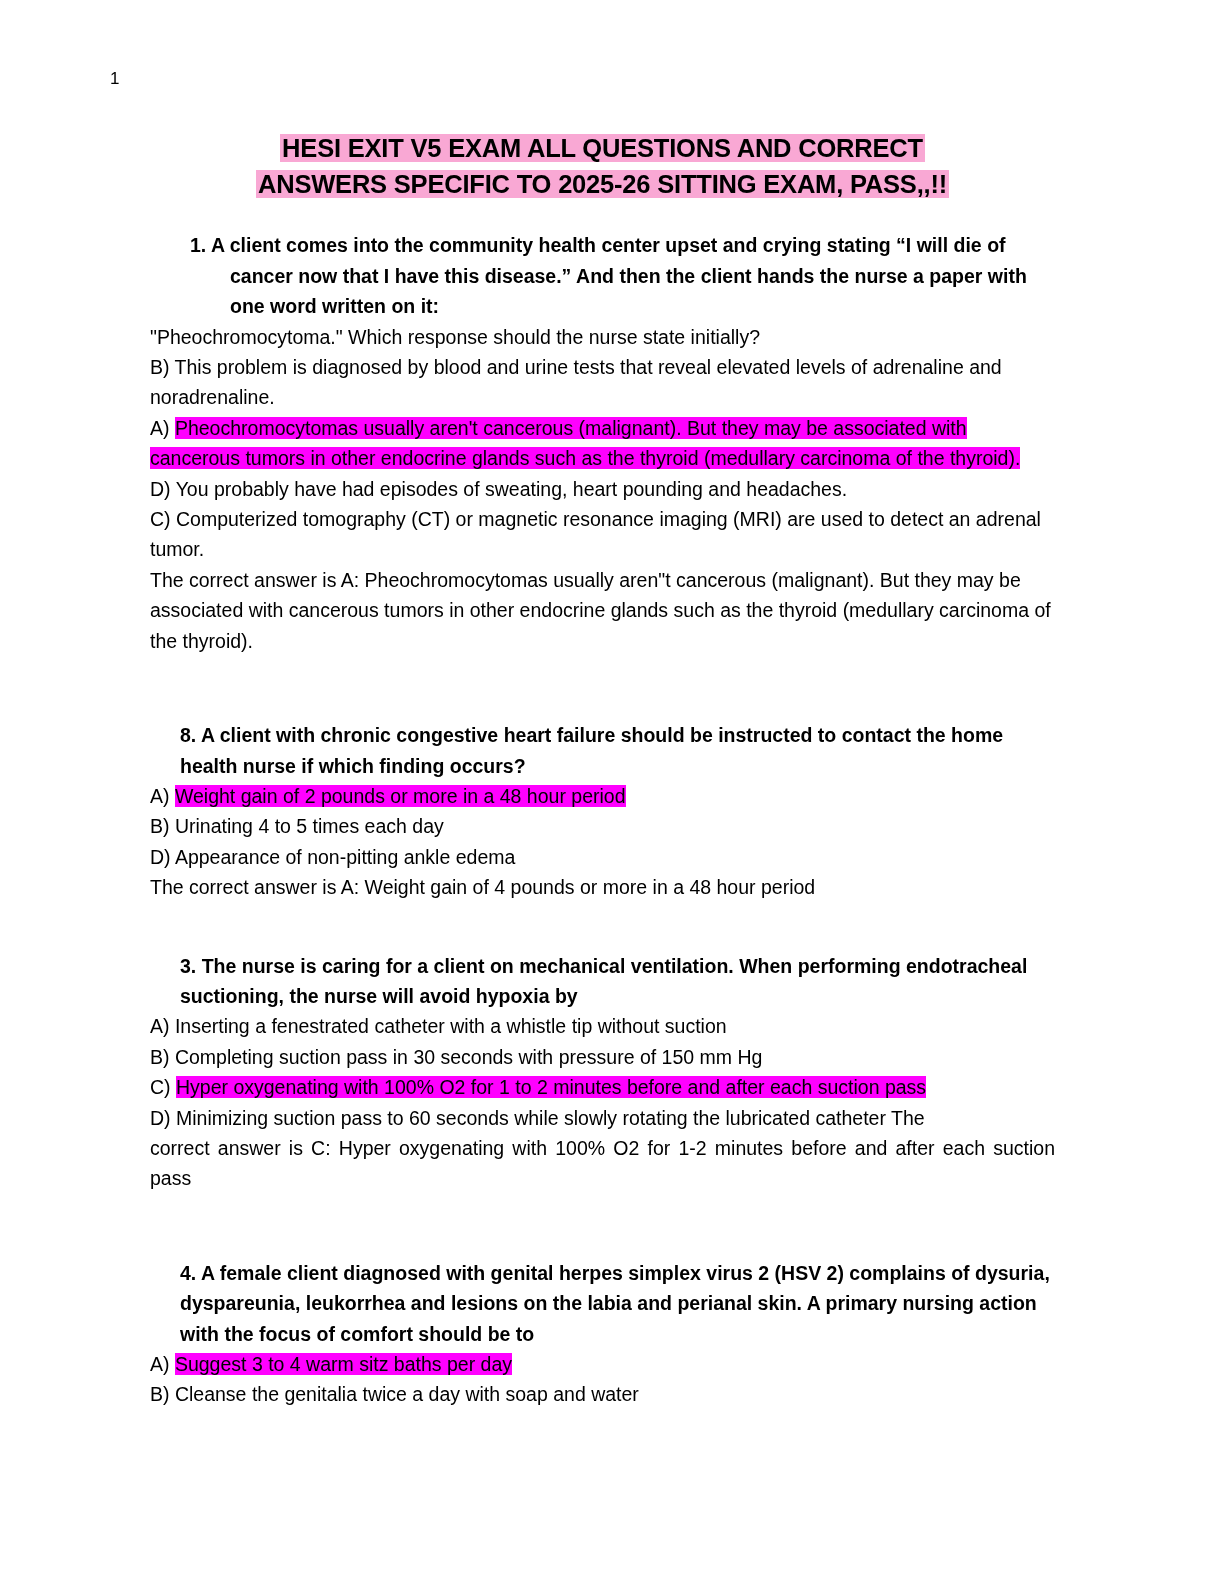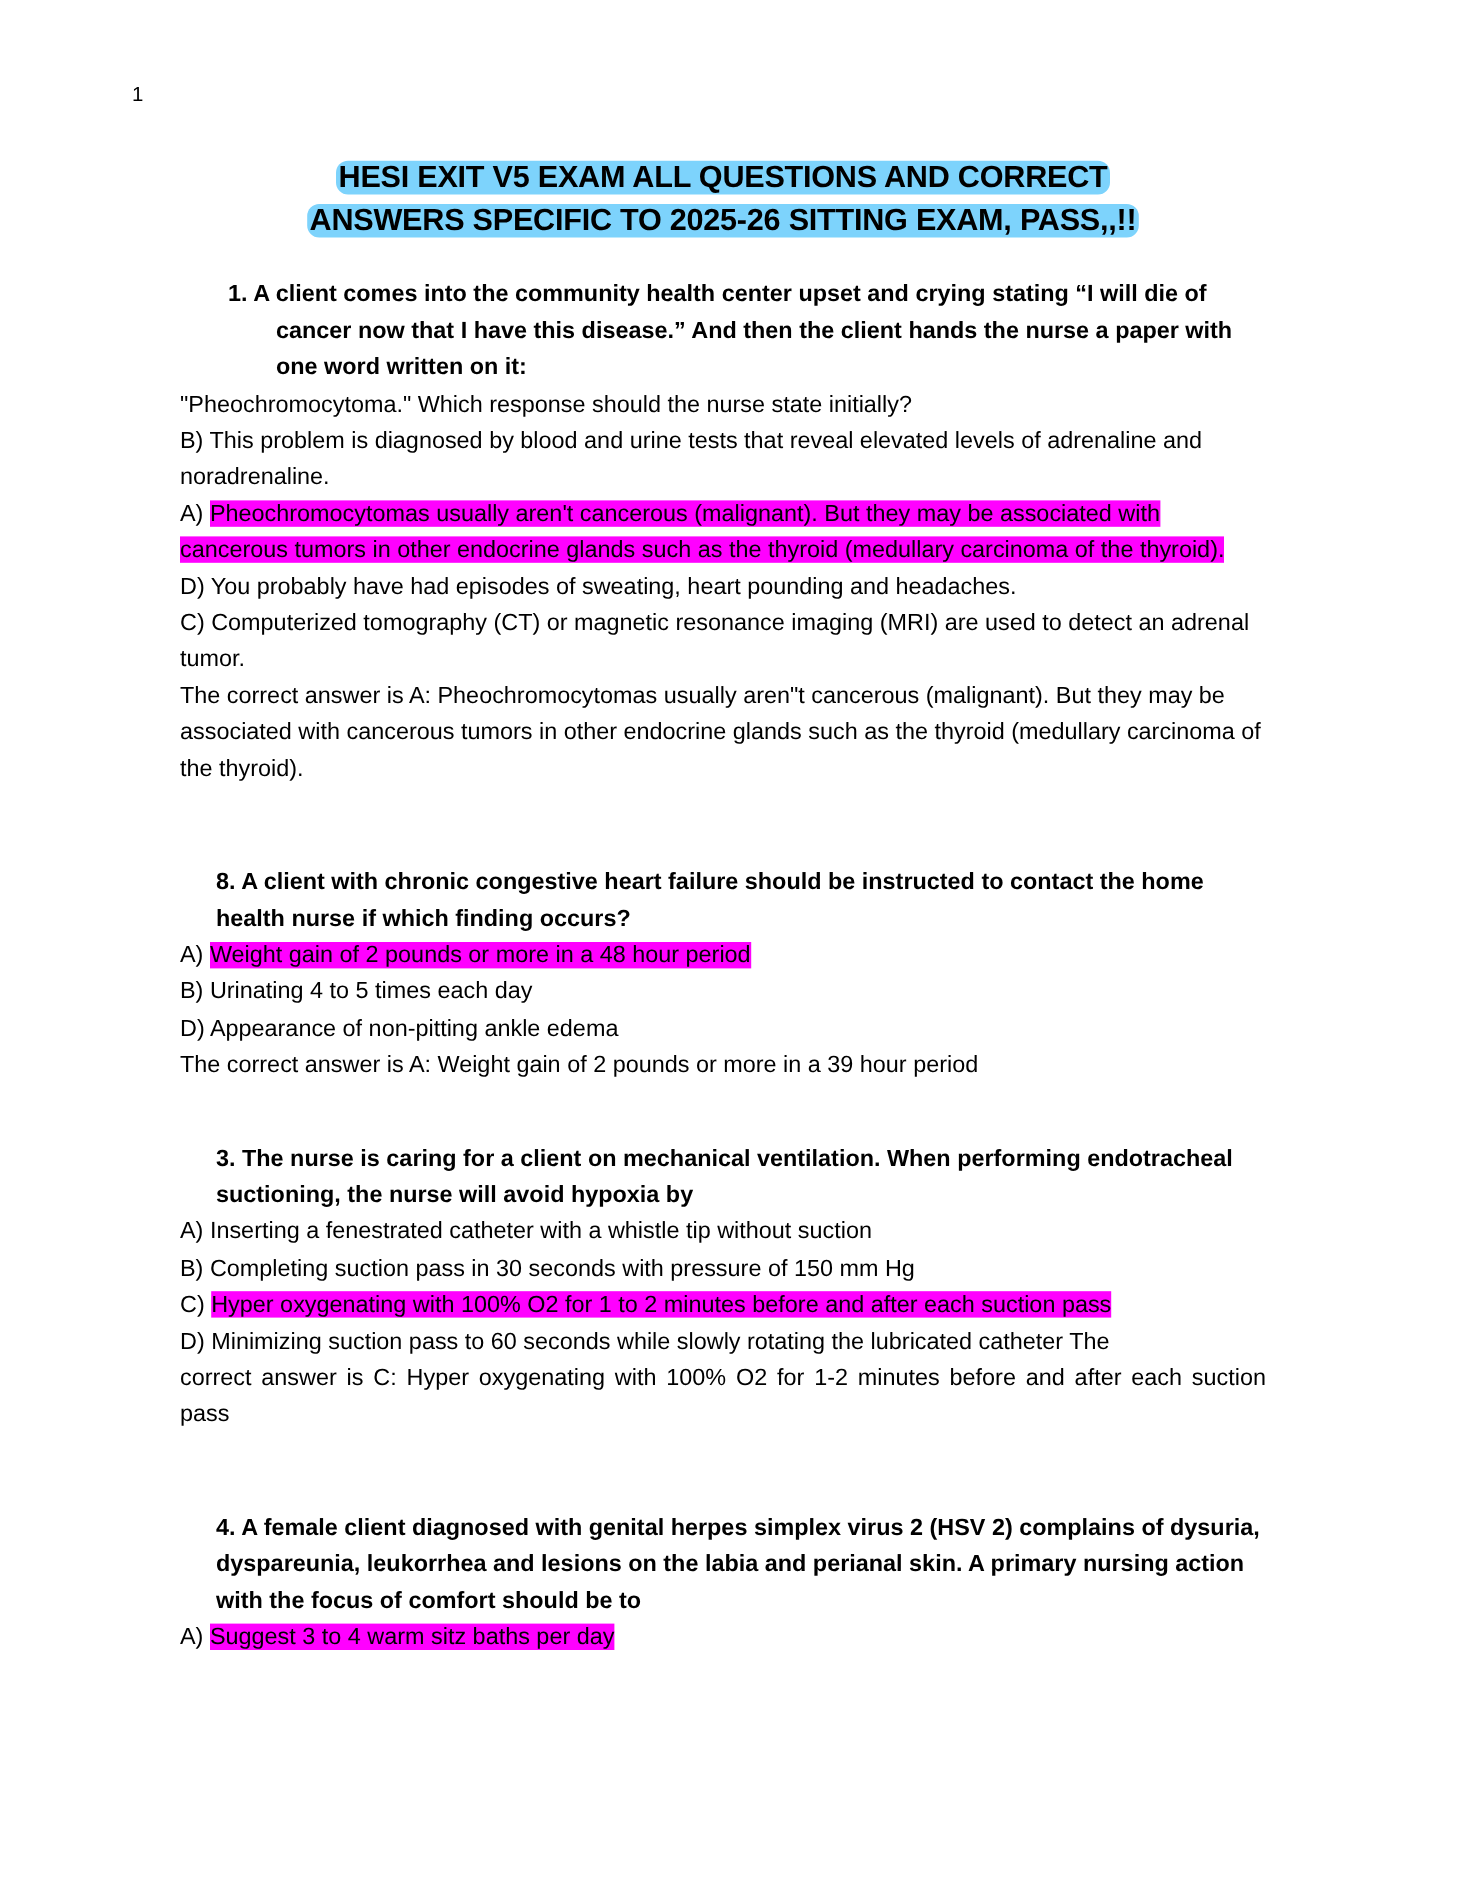--- a/index.html
+++ b/index.html
@@ -38,24 +38,23 @@
   }
   .doc-title {
     font-size: 25.5px;
     font-weight: bold;
     line-height: 1.42;
     text-align: center;
     margin: 0 0 28px 0;
     letter-spacing: -0.2px;
   }
   .doc-title .hl-yellow {
-    background: #7dd3fc;
+    background: #f9a8d4;
     padding: 0 2px;
     box-decoration-break: clone;
-    border-radius: 10px;
     -webkit-box-decoration-break: clone;
   }
   .q-block {
     margin-bottom: 6px;
   }
   .q-stem {
     font-size: 19.5px;
     line-height: 1.56;
     margin: 0;
     font-weight: bold;
@@ -119,35 +118,36 @@
       <p class="answer">The correct answer is A: Pheochromocytomas usually aren"t cancerous (malignant). But they may be associated with cancerous tumors in other endocrine glands such as the thyroid (medullary carcinoma of the thyroid).</p>
     </div>
 
     <div class="spacer-lg"></div>
 
     <div class="q-block">
       <p class="q-stem indent-simple">8. A client with chronic congestive heart failure should be instructed to contact the home health nurse if which finding occurs?</p>
       <p class="opt"><span class="opt-label">A)</span> <span class="hl-magenta">Weight gain of 2 pounds or more in a 48 hour period</span></p>
       <p class="opt"><span class="opt-label">B)</span>  <span>Urinating 4 to 5 times each day</span></p>
       <p class="opt"><span class="opt-label">D)</span>  <span>Appearance of non-pitting ankle edema</span></p>
-      <p class="answer">The correct answer is A: Weight gain of 2 pounds or more in a 39 hour period</p>
+      <p class="answer">The correct answer is A: Weight gain of 4 pounds or more in a 48 hour period</p>
     </div>
 
     <div class="spacer-md"></div>
 
     <div class="q-block">
       <p class="q-stem indent-simple">3. The nurse is caring for a client on mechanical ventilation. When performing endotracheal suctioning, the nurse will avoid hypoxia by</p>
       <p class="opt"><span class="opt-label">A)</span>  <span>Inserting a fenestrated catheter with a whistle tip without suction</span></p>
       <p class="opt"><span class="opt-label">B)</span>  <span>Completing suction pass in 30 seconds with pressure of 150 mm Hg</span></p>
       <p class="opt"><span class="opt-label">C)</span> <span class="hl-magenta">Hyper oxygenating with 100% O2 for 1 to 2 minutes before and after each suction pass</span></p>
       <p class="opt"><span class="opt-label">D)</span>  <span>Minimizing suction pass to 60 seconds while slowly rotating the lubricated catheter The</span></p>
       <p class="answer justify">correct answer is C: Hyper oxygenating with 100% O2 for 1-2 minutes before and after each suction pass</p>
     </div>
 
     <div class="spacer-lg"></div>
 
     <div class="q-block">
       <p class="q-stem indent-simple">4. A female client diagnosed with genital herpes simplex virus 2 (HSV 2) complains of dysuria, dyspareunia, leukorrhea and lesions on the labia and perianal skin. A primary nursing action with the focus of comfort should be to</p>
       <p class="opt"><span class="opt-label">A)</span> <span class="hl-magenta">Suggest 3 to 4 warm sitz baths per day</span></p>
+      <p class="opt"><span class="opt-label">B)</span>  <span>Cleanse the genitalia twice a day with soap and water</span></p>
     </div>
 
   </div>
 </div>
 
 </body></html>

